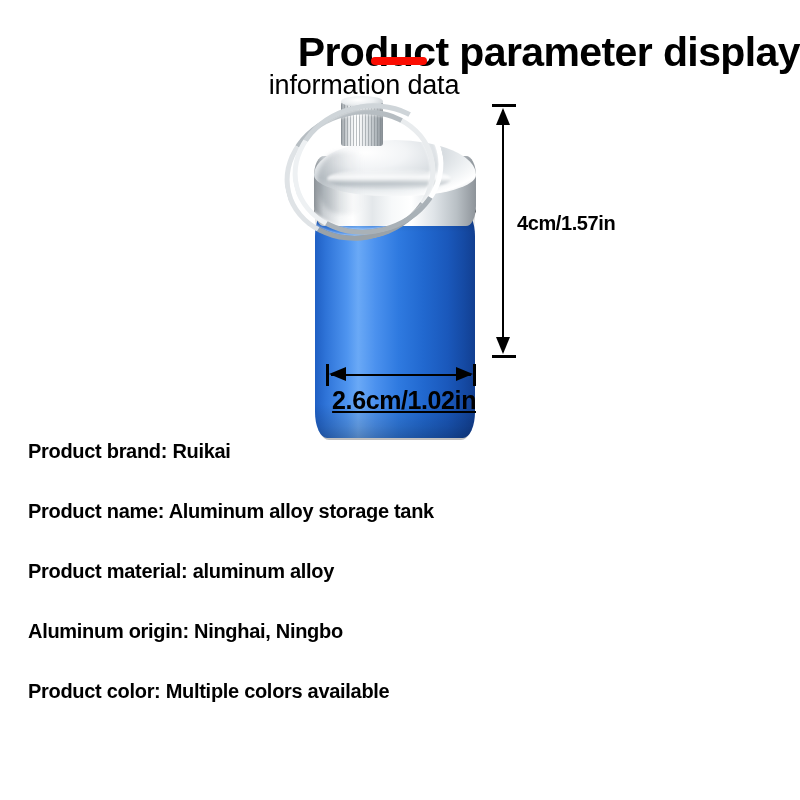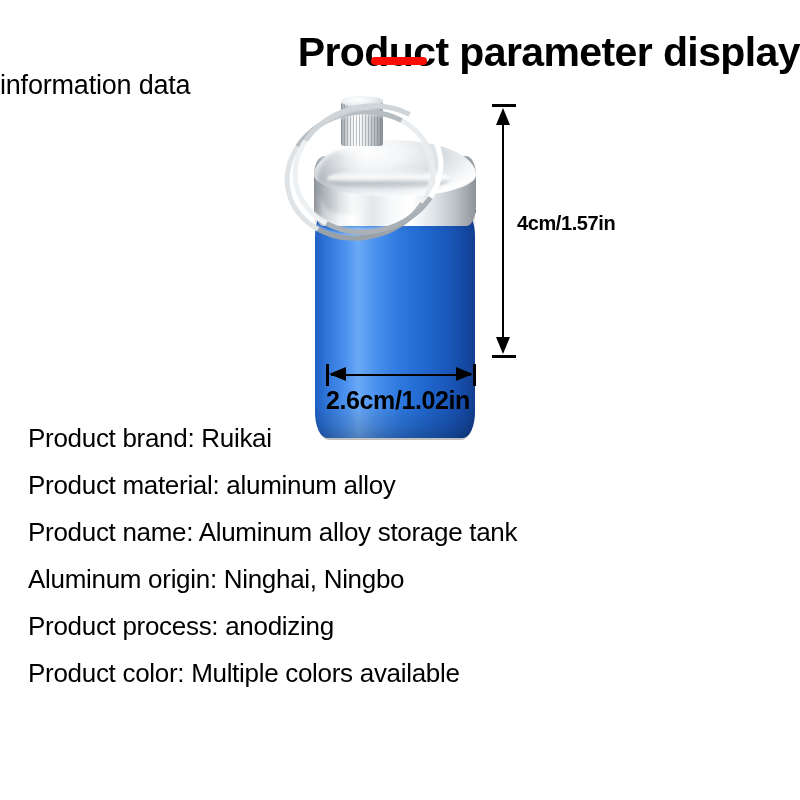--- a/index.html
+++ b/index.html
@@ -36,23 +36,23 @@
     top: 57px;
     left: 371px;
     width: 56px;
     height: 8px;
     background: #fb0d02;
     border-radius: 4px;
   }
   #subtitle {
     position: absolute;
     top: 69px;
-    left: 0;
+    left: 16px;
     width: 696px;
-    text-align: left;
+    text-align: center;
     font-size: 27px;
     font-weight: normal;
     line-height: 32px;
     letter-spacing: -0.2px;
     white-space: nowrap;
   }
 
   
   #product-figure {
     position: absolute;
@@ -291,44 +291,46 @@
     border-top: 7px solid transparent;
     border-bottom: 7px solid transparent;
   }
   #dim-width .head.left { left: 3px; border-right: 17px solid #000; }
   #dim-width .head.right { right: 3px; border-left: 17px solid #000; }
   #dim-width-label {
     position: absolute;
     left: 326px;
     top: 386px;
     width: 150px;
-    text-align: left;
+    text-align: right;
     font-size: 25px;
     font-weight: bold;
     letter-spacing: -0.4px;
     white-space: nowrap;
+    text-decoration: underline;
   }
 
   
   #spec-list {
     position: absolute;
     left: 28px;
     top: 415px;
     width: 744px;
     list-style: none;
     margin: 0;
     padding: 0;
   }
   #spec-list li {
     height: 47px;
     line-height: 47px;
-    font-size: 26px;
-    font-weight: normal;
+    font-size: 20px;
+    font-weight: bold;
     letter-spacing: -0.3px;
     white-space: nowrap;
+    margin-top: 13px;
   }
 </style>
 </head>
 <body>
 
 <h1 id="page-title">Product parameter display</h1>
 <div id="title-rule"></div>
 <div id="subtitle">information data</div>
 
 <div id="product-figure">
@@ -368,18 +370,17 @@
   <div class="tick left"></div>
   <div class="shaft"></div>
   <div class="head left"></div>
   <div class="head right"></div>
   <div class="tick right"></div>
 </div>
 <div id="dim-width-label">2.6cm/1.02in</div>
 
 <ul id="spec-list">
   <li>Product brand: Ruikai</li>
+  <li>Product name: Aluminum alloy storage tank</li>
   <li>Product material: aluminum alloy</li>
-  <li>Product name: Aluminum alloy storage tank</li>
   <li>Aluminum origin: Ninghai, Ningbo</li>
-  <li>Product process: anodizing</li>
   <li>Product color: Multiple colors available</li>
 </ul>
 
 </body></html>

